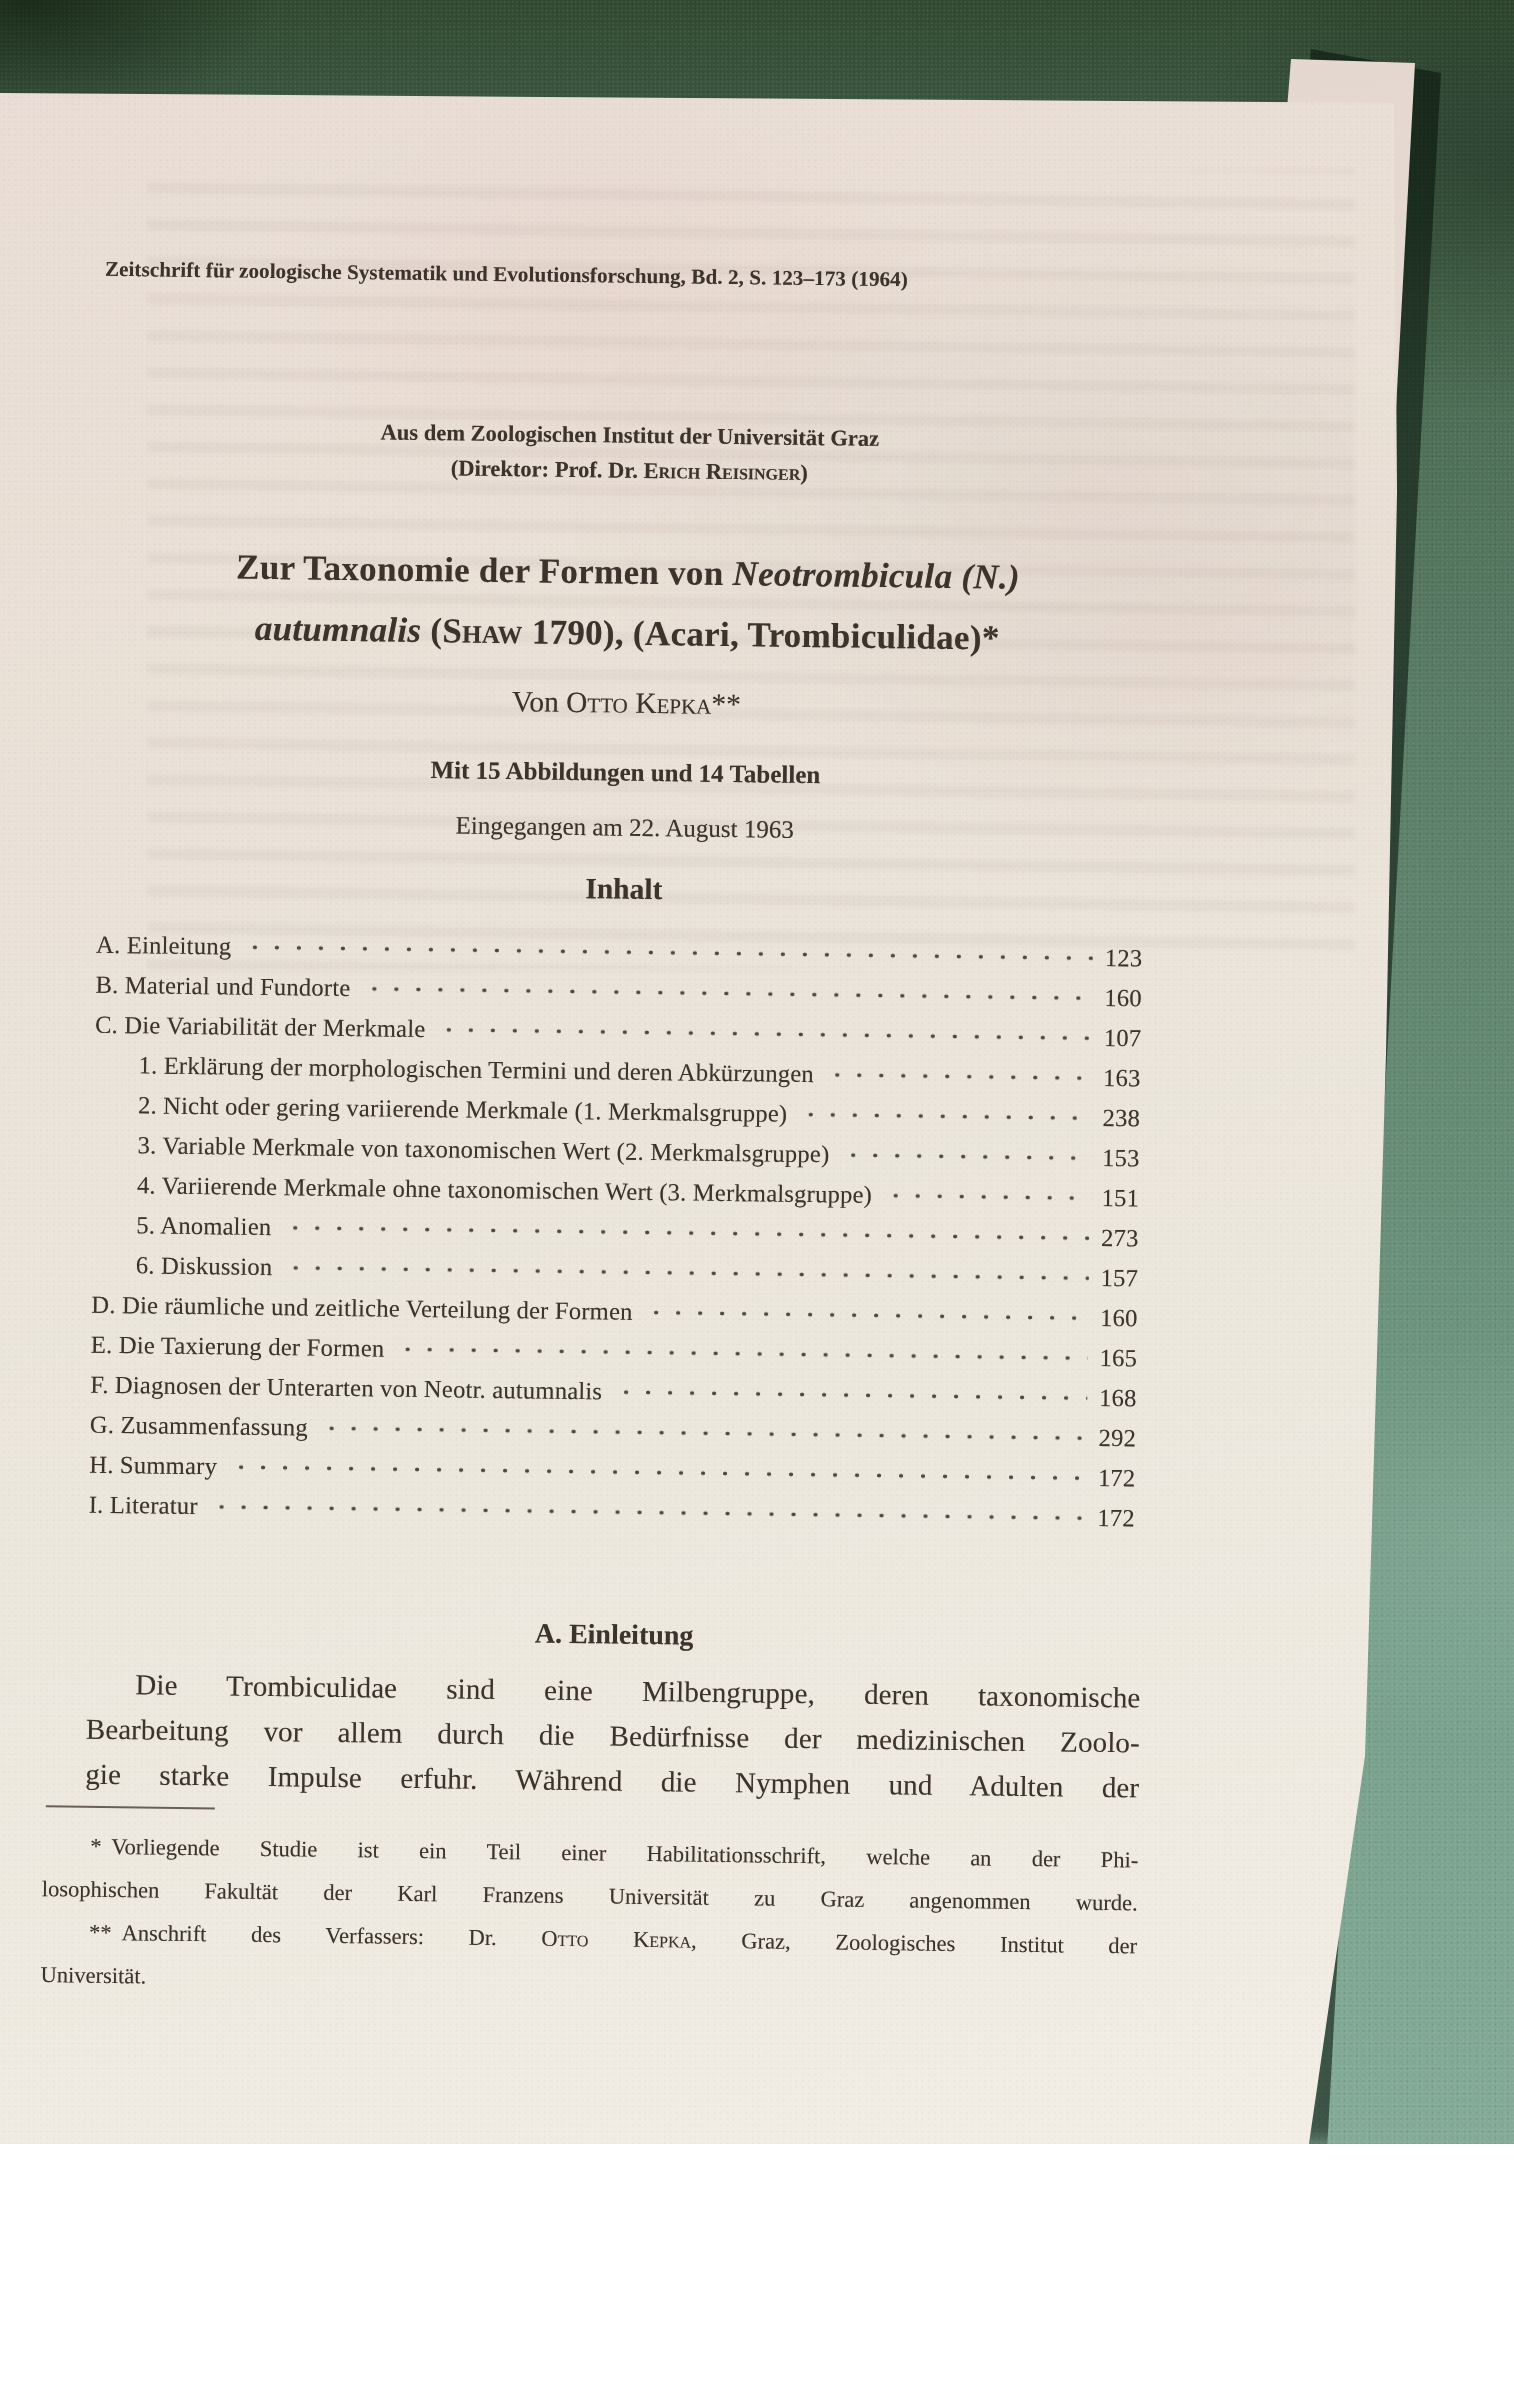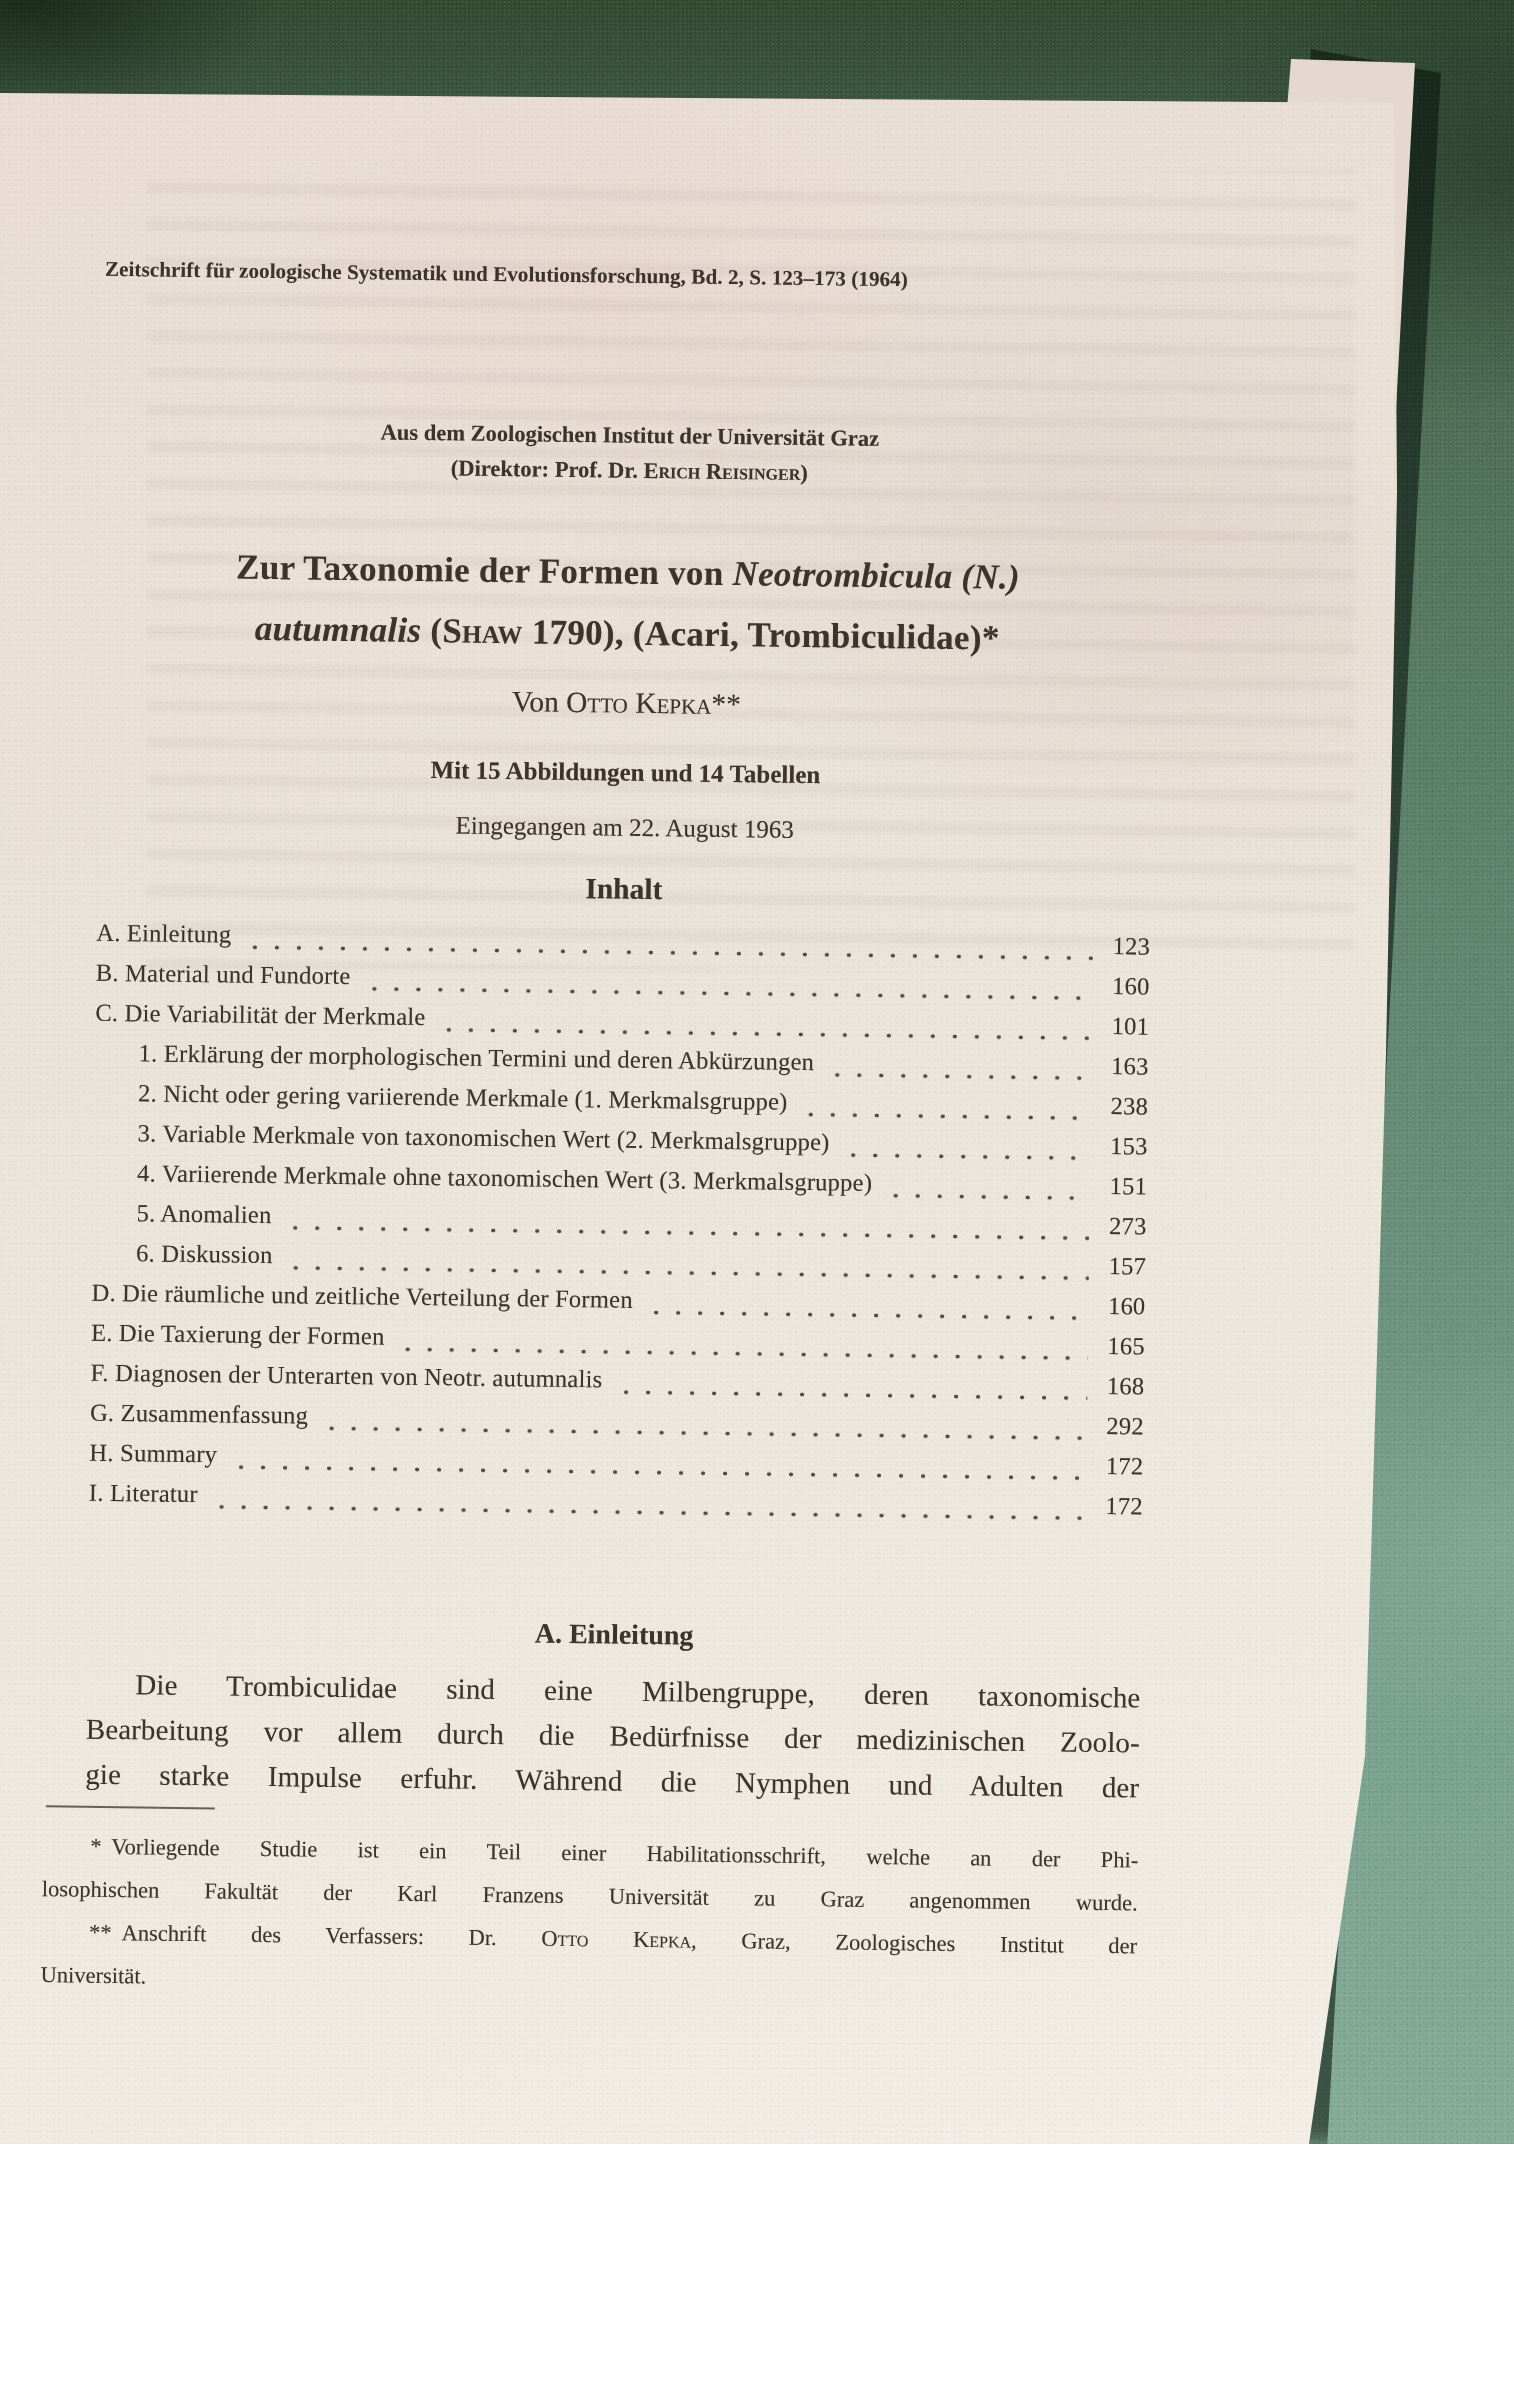--- a/index.html
+++ b/index.html
@@ -73,21 +73,21 @@
   .toc{margin-top:17px;font-size:24.6px;letter-spacing:0.2px;}
   .toc-row{display:flex;align-items:baseline;height:40px;}
   .toc-row.indent{padding-left:44px;}
   .toc-label{white-space:nowrap;}
   .dots{
     flex:1 1 auto;align-self:stretch;margin:0 4.2px 0 9.8px;
     background-image:radial-gradient(circle, rgba(58,48,44,0.88) 1.7px, transparent 2.2px);
     background-size:22px 7px;background-repeat:repeat-x;
     background-position:left 2.8px bottom 9.8px;
   }
-  .toc-page{min-width:53px;text-align:right;white-space:nowrap;}
+  .toc-page{min-width:53px;text-align:center;white-space:nowrap;margin-top:12px;}
   .section-heading{margin-top:89px;font-size:28px;line-height:39px;font-weight:700;text-align:center;}
   .paragraph{margin-top:15.5px;font-size:29px;line-height:45px;letter-spacing:0.1px;}
   .para-line{text-align:justify;text-align-last:justify;}
   .para-line.first{text-indent:49px;}
   .fn-rule{margin-top:8.4px;margin-left:-39px;width:169px;height:2.1px;background:rgba(60,48,42,0.75);}
   .footnotes{margin-top:17px;margin-left:-42px;width:1096px;font-size:22.5px;line-height:43px;}
   .fn-line{text-align:justify;text-align-last:justify;}
   .fn-line.left{text-align:left;text-align-last:left;}
   .fn-line.first{text-indent:48px;}
   .fn-marker{margin-right:9.8px;}
@@ -129,21 +129,21 @@
           <span class="toc-page">123</span>
         </div>
       <div class="toc-row">
           <span class="toc-label">B. Material und Fundorte</span>
           <span class="dots"></span>
           <span class="toc-page">160</span>
         </div>
       <div class="toc-row">
           <span class="toc-label">C. Die Variabilität der Merkmale</span>
           <span class="dots"></span>
-          <span class="toc-page">101</span>
+          <span class="toc-page">107</span>
         </div>
       <div class="toc-row indent">
           <span class="toc-label">1. Erklärung der morphologischen Termini und deren Abkürzungen</span>
           <span class="dots"></span>
           <span class="toc-page">163</span>
         </div>
       <div class="toc-row indent">
           <span class="toc-label">2. Nicht oder gering variierende Merkmale (1. Merkmalsgruppe)</span>
           <span class="dots"></span>
           <span class="toc-page">238</span>

